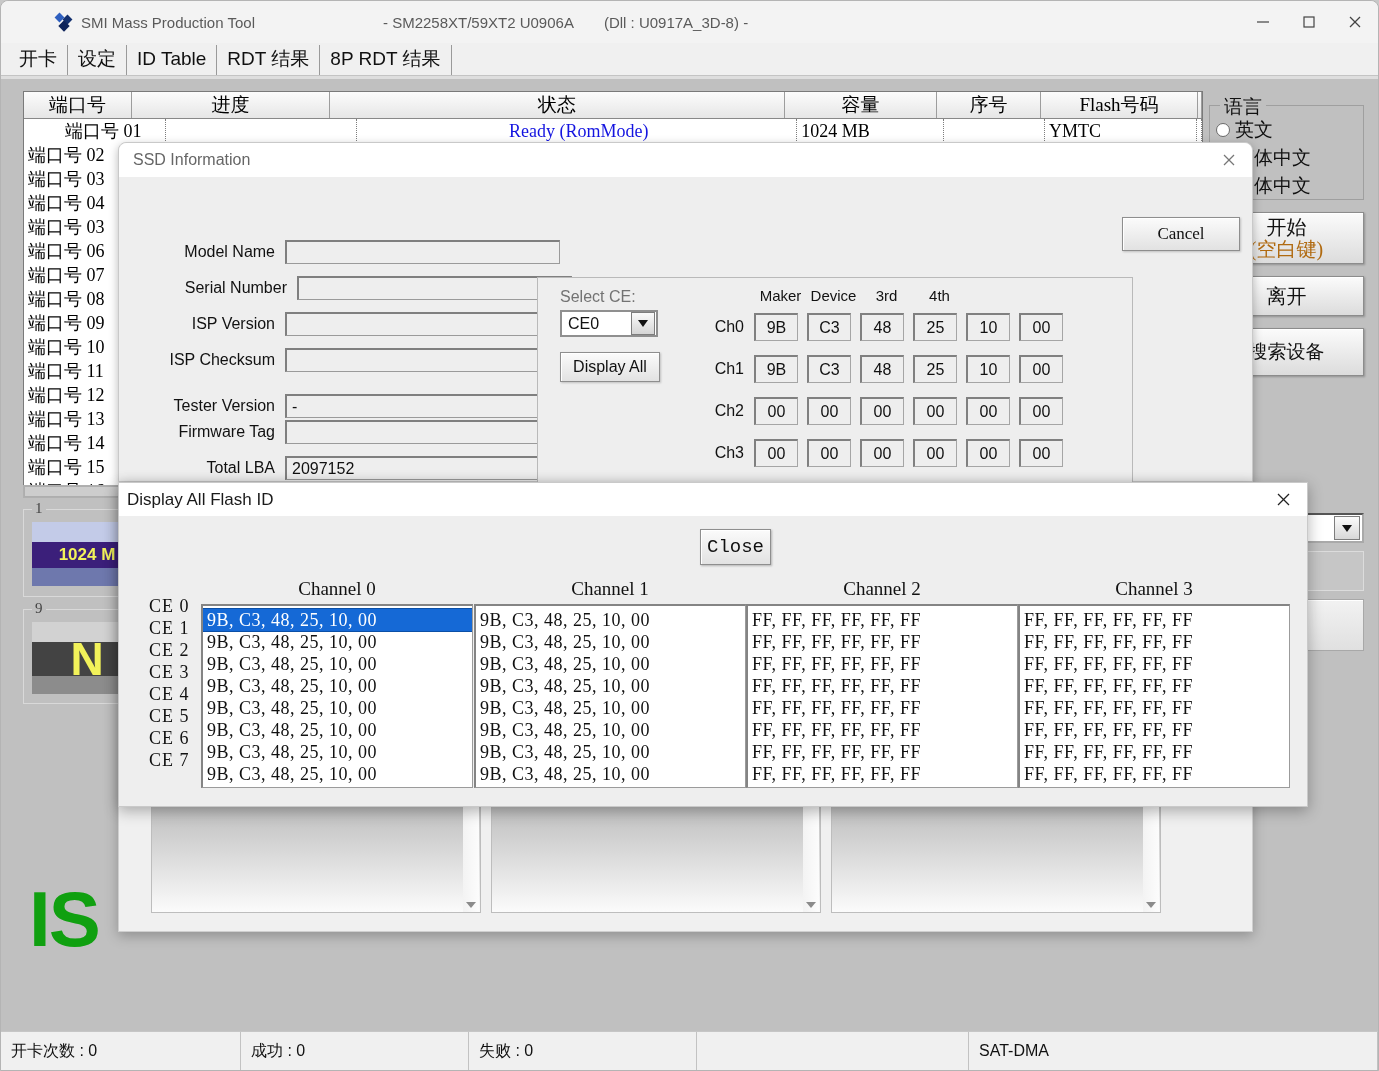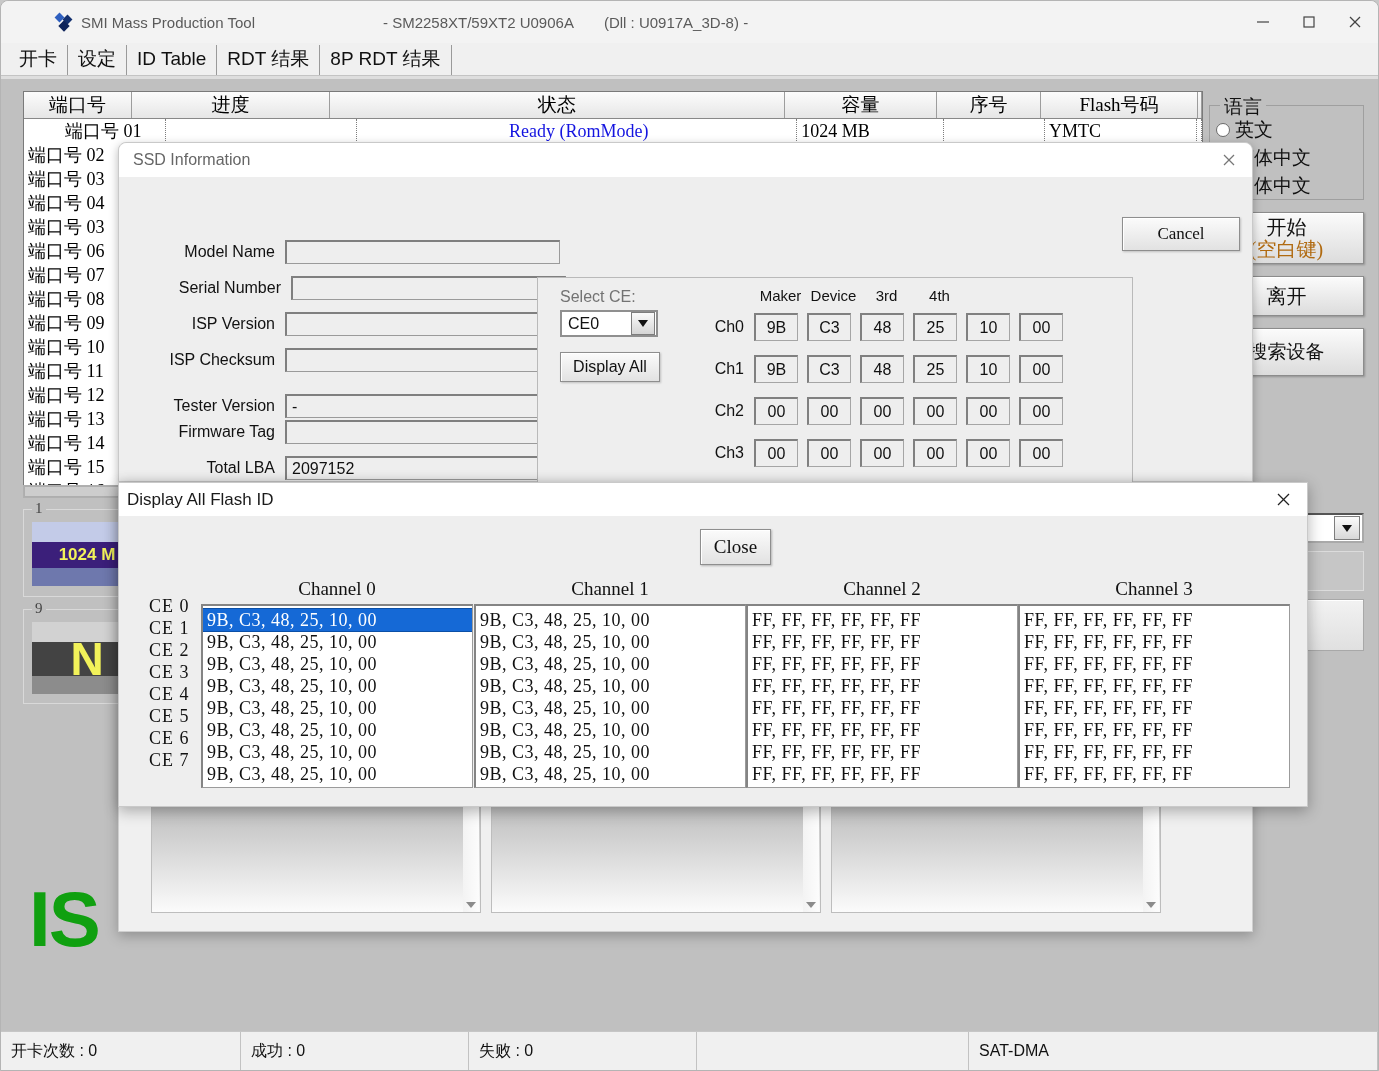--- a/index.html
+++ b/index.html
@@ -259,21 +259,21 @@
   #flash-close{
     position:absolute;right:10px;top:4px;width:28px;height:25px;display:flex;
     align-items:center;justify-content:center;color:#2a2a2a;
   }
   #flash-body{position:absolute;left:0;top:33px;right:0;bottom:0;background:#eeeeee;}
   #close-btn{
     position:absolute;left:581px;top:13px;width:71px;height:36px;
     background:linear-gradient(#fbfbfb,#e2e2e2);border:1px solid #8e8e8e;
     box-shadow:inset 1px 1px 0 #fff,1px 1px 2px rgba(0,0,0,.25);
     display:flex;align-items:center;justify-content:center;font-size:19px;color:#111;
-    font-family:Liberation Serif, serif;box-sizing:border-box;
+    font-family:Liberation Mono, monospace;box-sizing:border-box;
   }
   .chan-title{
     position:absolute;top:62px;width:272px;text-align:center;font-size:19px;color:#111;
     font-family:"Liberation Serif", serif;
   }
   .chan-list{
     position:absolute;top:88px;width:272px;height:184px;background:#ffffff;
     border:1px solid #9b9b9b;border-top:2px solid #848484;border-left:2px solid #848484;
     box-sizing:border-box;padding:3px 0 16px 0;overflow:hidden;
   }
@@ -571,21 +571,21 @@
     </div>
   </div>
   <div id="ssd-body">
     <div id="cancel-btn">Cancel</div>
 
     <div id="ssd-fields">
         <div class="field-row" style="left: 14px; top: 62px;">
           <div class="field-label">Model Name</div>
           <div class="field-input"></div>
         </div>
-        <div class="field-row" style="left: 20px; top: 98px;">
+        <div class="field-row" style="left: 26px; top: 98px;">
           <div class="field-label">Serial Number</div>
           <div class="field-input"></div>
         </div>
         <div class="field-row" style="left: 14px; top: 134px;">
           <div class="field-label">ISP Version</div>
           <div class="field-input"></div>
         </div>
         <div class="field-row" style="left: 14px; top: 170px;">
           <div class="field-label">ISP Checksum</div>
           <div class="field-input"></div>

